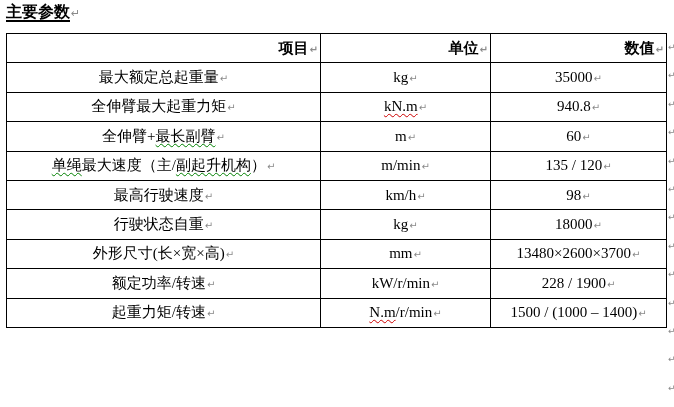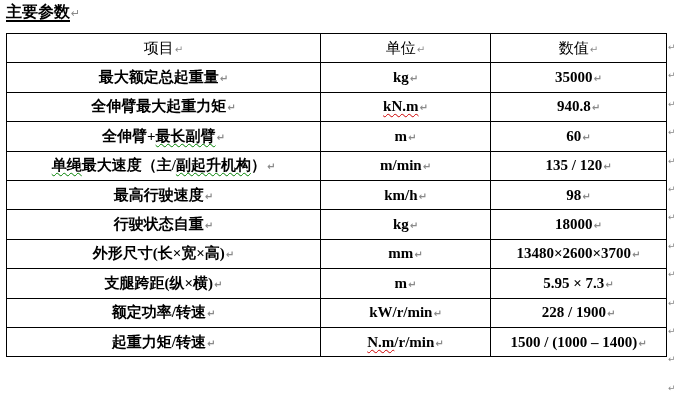--- a/index.html
+++ b/index.html
@@ -33,25 +33,25 @@
     border-collapse: collapse;
     table-layout: fixed;
   }
   table.params th, table.params td {
     border: 1px solid #000000;
     height: 28.4px;
     padding: 0 2px;
     text-align: center;
     vertical-align: middle;
     font-size: 15px;
-    font-weight: bold;
+    font-weight: normal;
     white-space: nowrap;
     overflow: hidden;
   }
-  table.params thead th { font-weight: normal; }
+  table.params thead th { font-weight: bold; text-align: right; }
   .pm {
     color: #8a8a8a;
     font-size: 10px;
     margin-left: 1px;
     font-family: "DejaVu Sans", sans-serif;
     vertical-align: baseline;
   }
   .pm-title { font-weight: normal; font-size: 11px; }
   .row-end {
     position: absolute;
@@ -126,25 +126,20 @@
           <td><span>行驶状态自重</span><span class="pm">↵</span></td>
           <td><span>kg</span><span class="pm">↵</span></td>
           <td><span>18000</span><span class="pm">↵</span></td>
         </tr>
         <tr>
           <td><span>外形尺寸(长×宽×高)</span><span class="pm">↵</span></td>
           <td><span>mm</span><span class="pm">↵</span></td>
           <td><span>13480×2600×3700</span><span class="pm">↵</span></td>
         </tr>
         <tr>
-          <td><span>支腿跨距(纵×横)</span><span class="pm">↵</span></td>
-          <td><span>m</span><span class="pm">↵</span></td>
-          <td><span>5.95 × 7.3</span><span class="pm">↵</span></td>
-        </tr>
-        <tr>
           <td><span>额定功率/转速</span><span class="pm">↵</span></td>
           <td><span>kW/r/min</span><span class="pm">↵</span></td>
           <td><span>228 / 1900</span><span class="pm">↵</span></td>
         </tr>
         <tr>
           <td><span>起重力矩/转速</span><span class="pm">↵</span></td>
           <td><span class="sq-red">N.m</span><span>/r/min</span><span class="pm">↵</span></td>
           <td><span>1500 / (1000 – 1400)</span><span class="pm">↵</span></td>
         </tr>
       </tbody>

